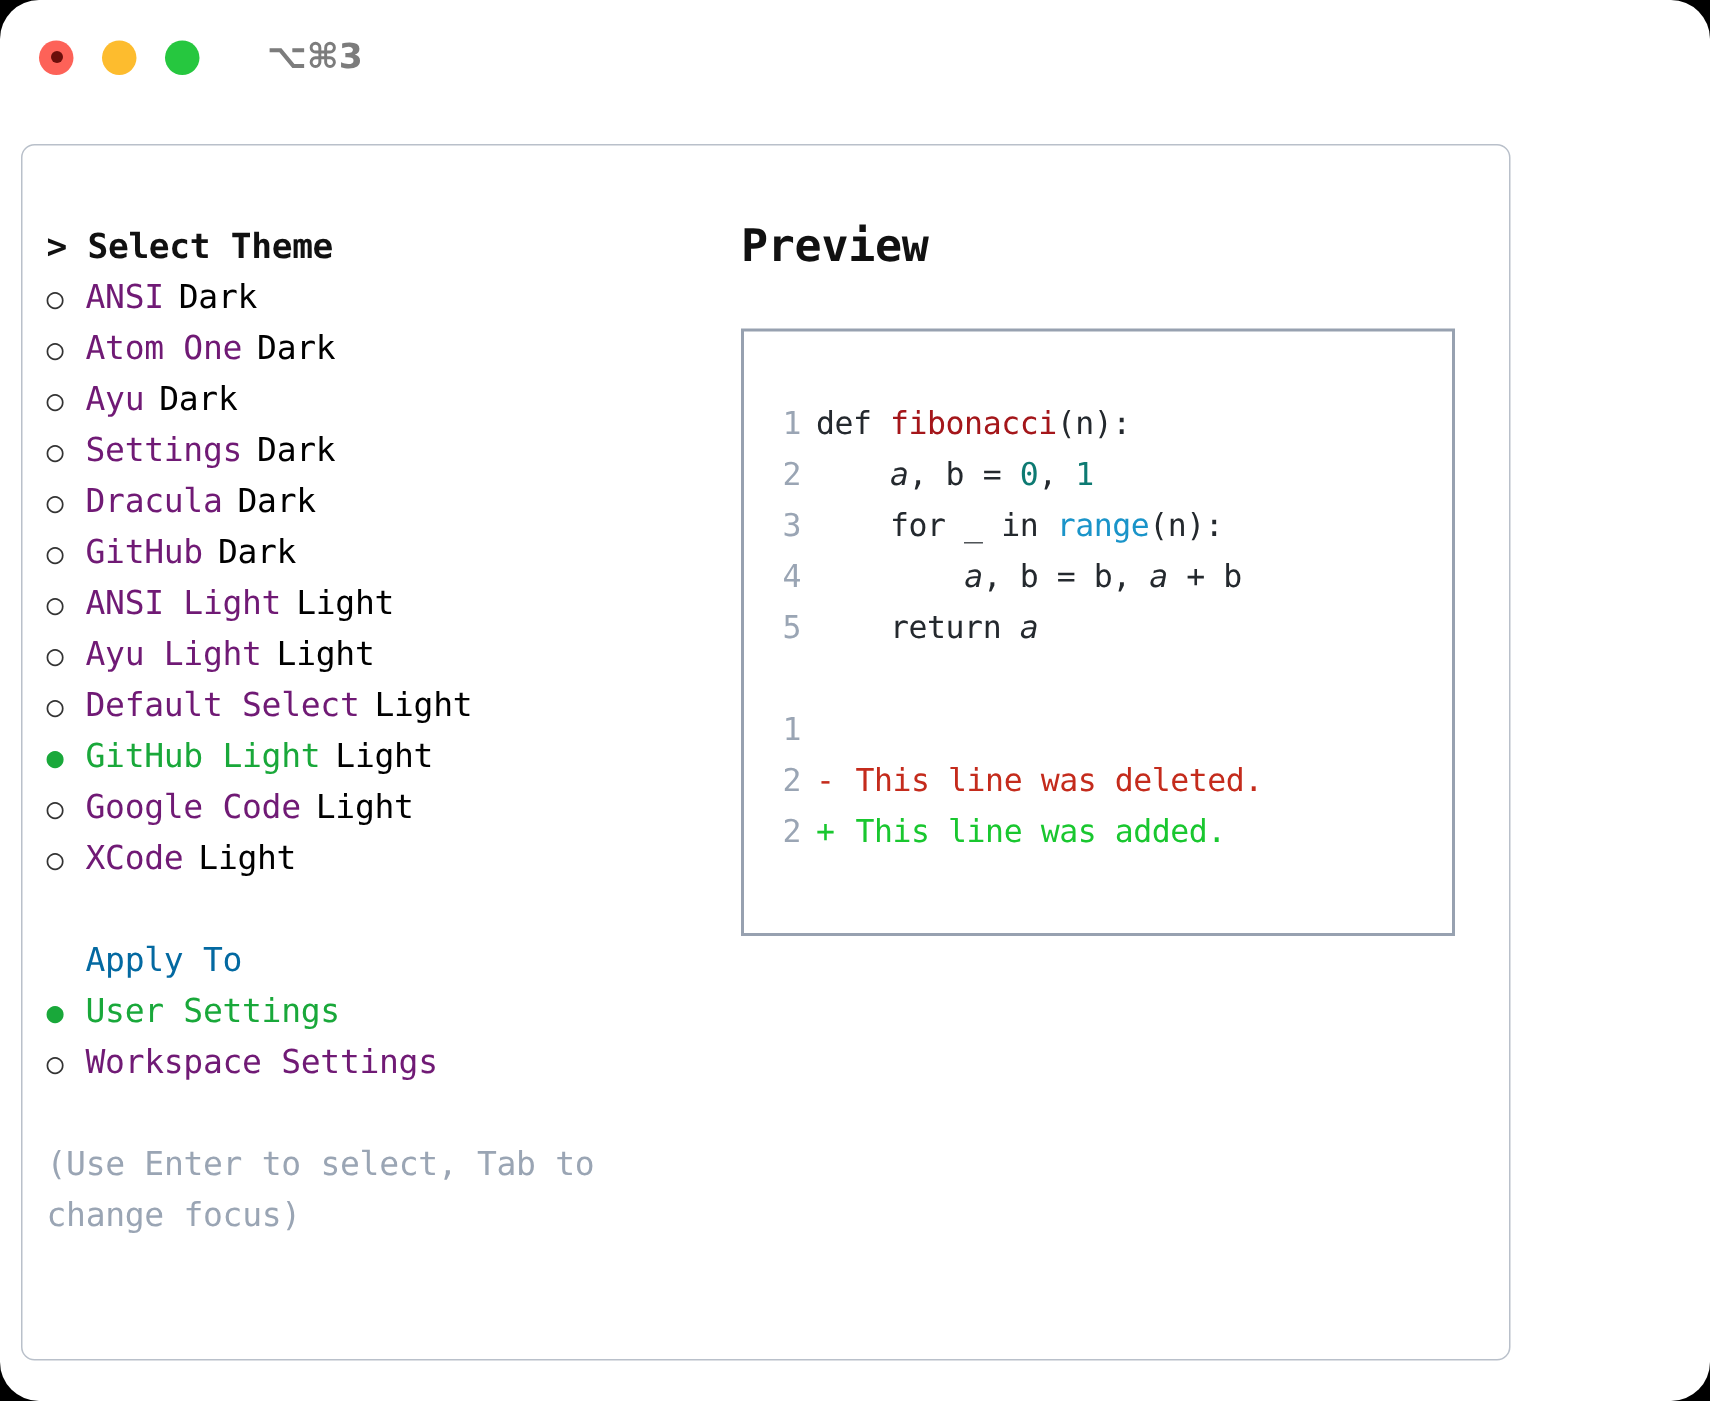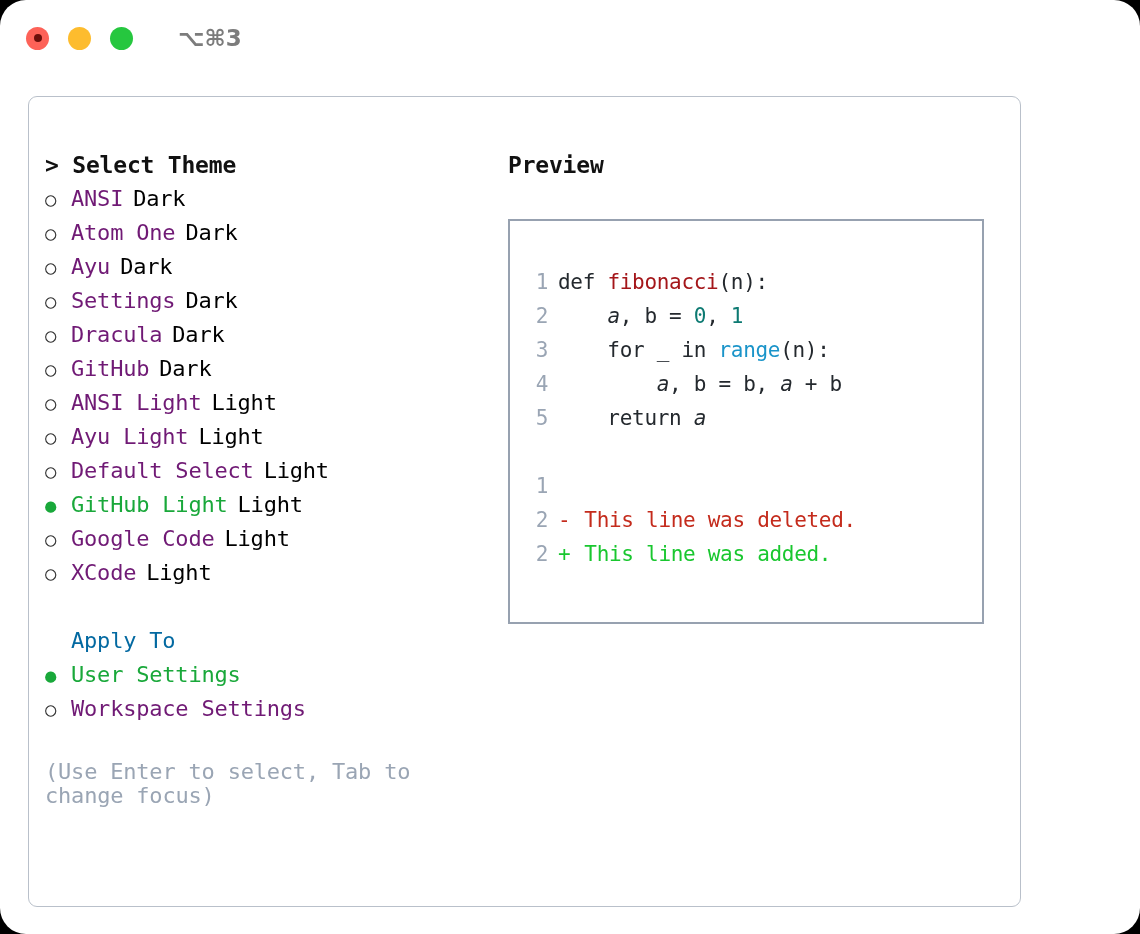--- a/index.html
+++ b/index.html
@@ -64,21 +64,21 @@
     color: #7c7c7c;
     font-size: 23px;
     font-weight: bold;
     letter-spacing: 0px;
     font-family: "DejaVu Sans", "Liberation Sans", sans-serif;
   }
 
   
   .card {
     position: absolute;
-    left: 28px;
+    left: 14px;
     top: 96px;
     width: 993px;
     height: 811px;
     border: 1px solid #b9c0ca;
     border-radius: 9px;
     box-sizing: border-box;
     background: #ffffff;
   }
 
   .columns {
@@ -136,35 +136,35 @@
     color: #0369a1;
     padding-left: 26px;
     white-space: pre;
     letter-spacing: -0.2px;
   }
 
   .spacer { height: 34px; }
 
   .hint {
     font-size: 22px;
-    line-height: 24px;
+    line-height: 34px;
     color: #9aa5b4;
     letter-spacing: -0.2px;
     width: 420px;
   }
 
   
   .right-col {
     position: absolute;
     left: 479px;
     top: 51px;
     width: 500px;
   }
   .preview-title {
-    font-size: 23px;
+    font-size: 30px;
     font-weight: bold;
     color: #111111;
     line-height: 34px;
     letter-spacing: -0.2px;
   }
 
   .preview-panel {
     margin-top: 37px;
     width: 476px;
     height: 405px;

